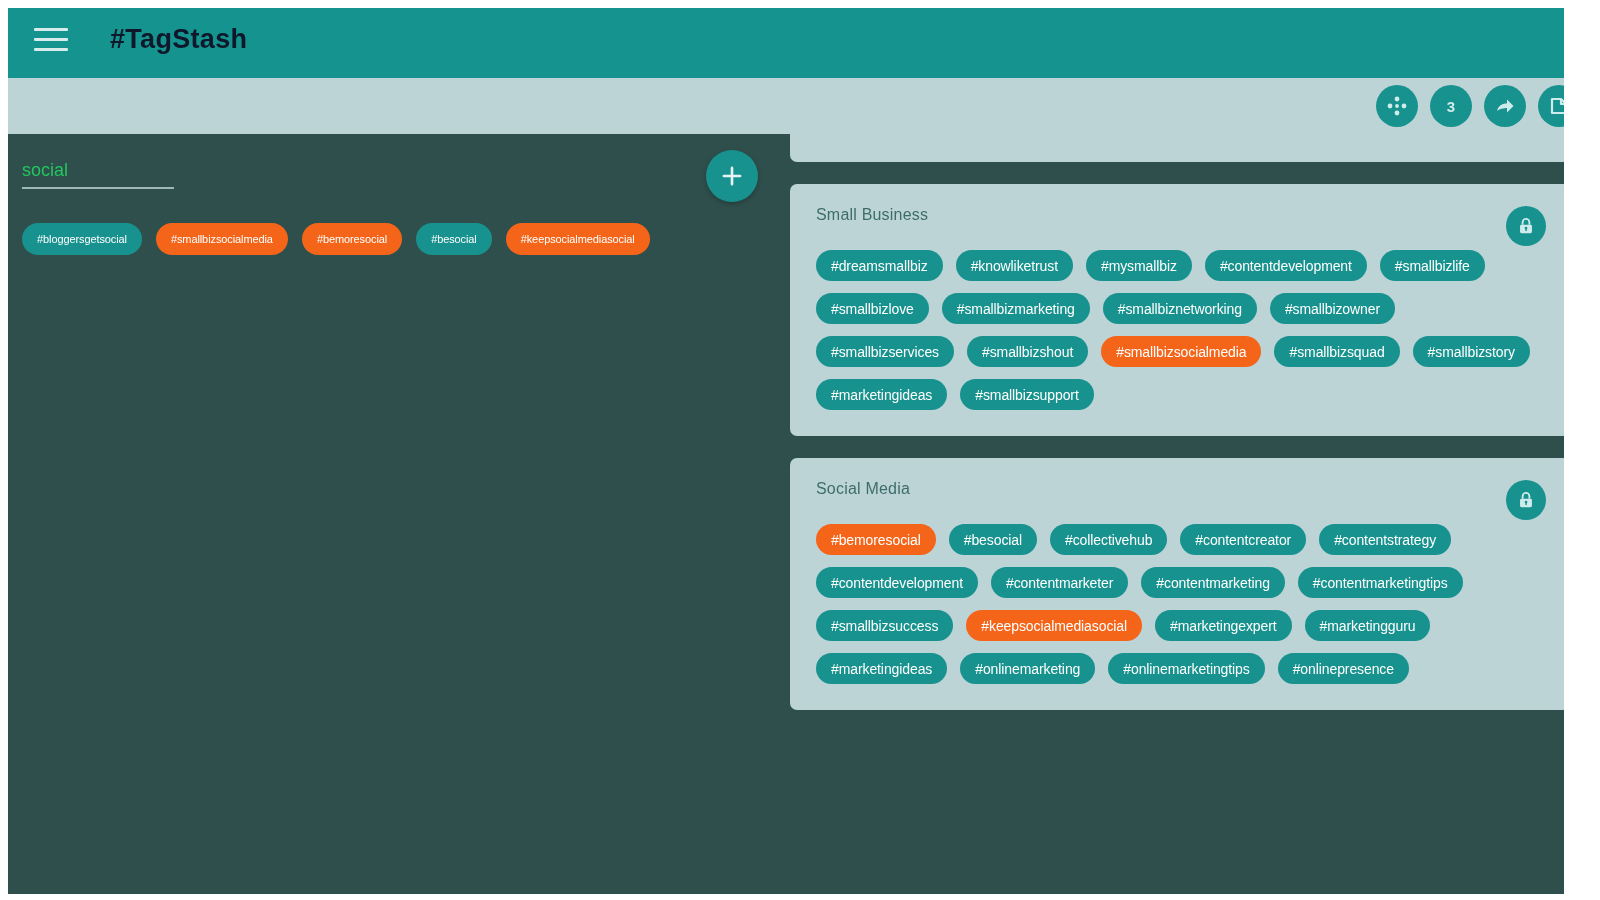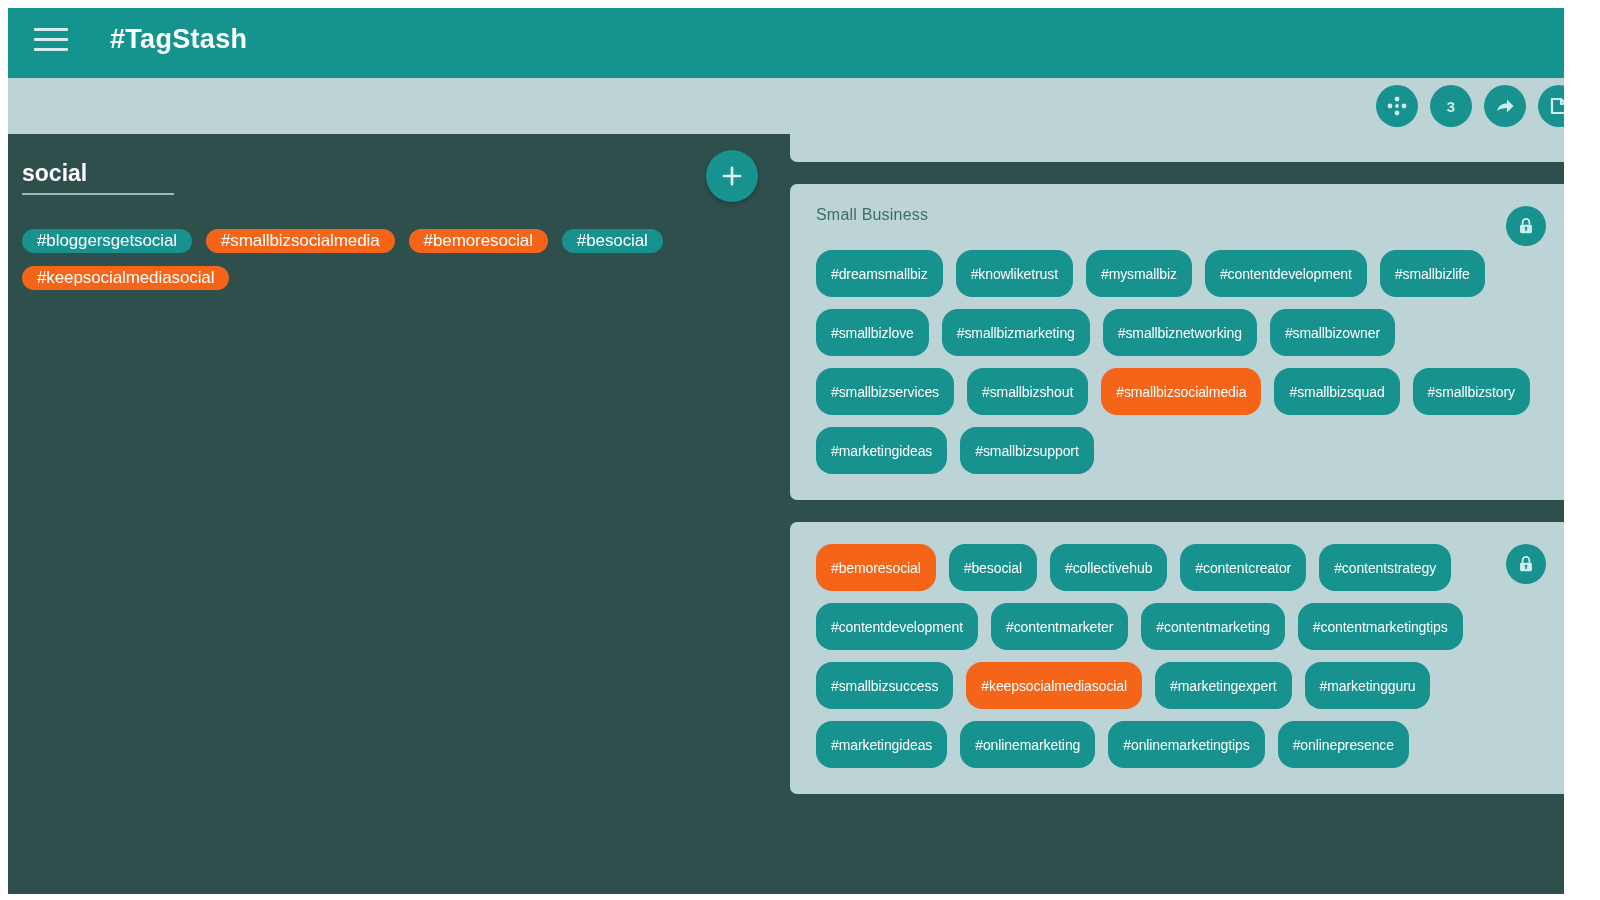--- a/index.html
+++ b/index.html
@@ -30,21 +30,21 @@
     display: flex; flex-direction: column; justify-content: center; gap: 7px;
     cursor: pointer;
     padding: 0 4px;
   }
   .hamburger span {
     display: block; height: 3px; width: 34px;
     background: #d7eceb; border-radius: 1px;
   }
   .app-title {
     margin-left: 38px;
-    color: #ffffff;
+    color: #0f172a;
     font-size: 27px;
     font-weight: bold;
     letter-spacing: 0.3px;
   }
 
   
   .toolbar {
     position: absolute; top: 78px; left: 0;
     width: 1600px; height: 56px;
     background: #bdd4d7;
@@ -89,25 +89,24 @@
   }
   .search-input-wrap {
     width: 152px;
     border-bottom: 2px solid #9fb9b6;
     padding-bottom: 6px;
   }
   .search-input-wrap input {
     width: 100%;
     background: transparent;
     border: none; outline: none;
-    color: #ffffff;
+    color: #22c55e;
     font-family: "Liberation Sans", sans-serif;
-    font-size: 23px;
+    font-size: 18px;
     padding: 0;
-    font-weight: bold;
   }
   .fab {
     position: absolute;
     right: -2px; top: -10px;
     width: 52px; height: 52px;
     border-radius: 50%;
     background: #17928e;
     display: flex; align-items: center; justify-content: center;
     cursor: pointer;
     box-shadow: 0 2px 5px rgba(0,0,0,0.25);
@@ -117,24 +116,24 @@
   .results {
     margin-top: 34px;
     display: flex; flex-wrap: wrap;
     gap: 13px 14px;
     max-width: 690px;
   }
 
   
   .chip {
     display: inline-flex; align-items: center; justify-content: center;
-    height: 24px;
+    height: 32px;
     padding: 0 15px;
     border-radius: 16px;
-    font-size: 17px;
+    font-size: 11px;
     color: #ffffff;
     white-space: nowrap;
     cursor: pointer;
     letter-spacing: -0.1px;
   }
   .chip.teal { background: #17928e; }
   .chip.orange { background: #f4651a; }
 
   
   .right-pane {
@@ -169,21 +168,21 @@
     width: 40px; height: 40px;
     border-radius: 50%;
     background: #17928e;
     display: flex; align-items: center; justify-content: center;
     cursor: pointer;
   }
   .card-tags {
     display: flex; flex-wrap: wrap;
     gap: 12px 13px;
   }
-  .card-tags .chip { height: 47px; font-size: 14px; }
+  .card-tags .chip { height: 31px; font-size: 14px; }
 
   
   .edge-top, .edge-bottom, .edge-left, .edge-right {
     position: absolute; background: #ffffff; z-index: 9;
   }
   .edge-top { top: 0; left: 0; width: 1600px; height: 8px; }
   .edge-bottom { bottom: 0; left: 0; width: 1600px; height: 6px; }
   .edge-left { top: 0; left: 0; width: 8px; height: 900px; }
   .edge-right { top: 0; right: 0; width: 36px; height: 900px; }
 </style>
@@ -277,20 +276,21 @@
               <span class="chip teal">#smallbizservices</span>
               <span class="chip teal">#smallbizshout</span>
               <span class="chip orange">#smallbizsocialmedia</span>
               <span class="chip teal">#smallbizsquad</span>
               <span class="chip teal">#smallbizstory</span>
               <span class="chip teal">#marketingideas</span>
               <span class="chip teal">#smallbizsupport</span>
             </div>
           </div>
           <div class="card">
+            <div class="card-title">Social Media</div>
             <div class="lock-btn">
               <svg width="22" height="22" viewBox="0 0 24 24">
                 <rect x="5.5" y="10.5" width="13" height="9.5" rx="1.6" fill="#cdeceb"></rect>
                 <path d="M8.3 10.5V8a3.7 3.7 0 0 1 7.4 0v2.5" fill="none" stroke="#cdeceb" stroke-width="2"></path>
                 <circle cx="12" cy="14.3" r="1.5" fill="#17928e"></circle>
                 <rect x="11.3" y="14.3" width="1.5" height="3.2" fill="#17928e"></rect>
               </svg>
             </div>
             <div class="card-tags">
               <span class="chip orange">#bemoresocial</span>

